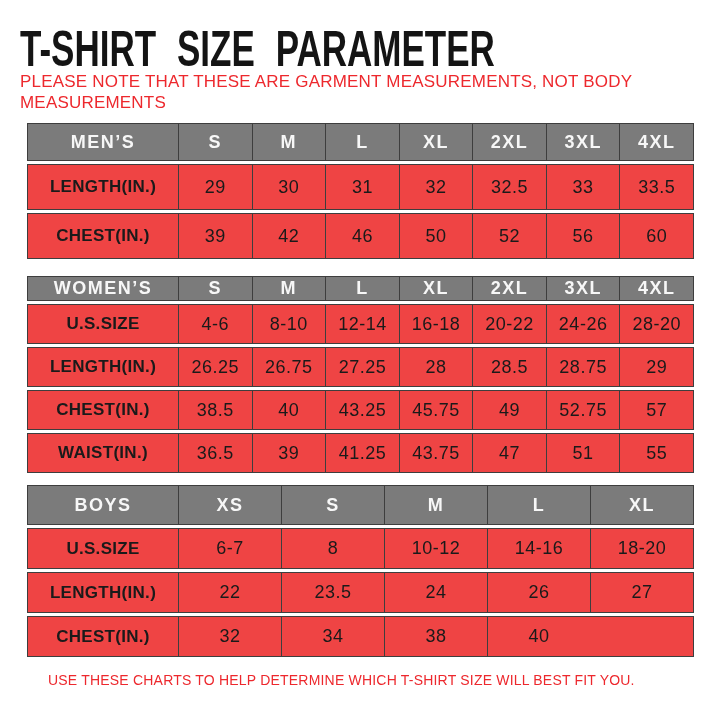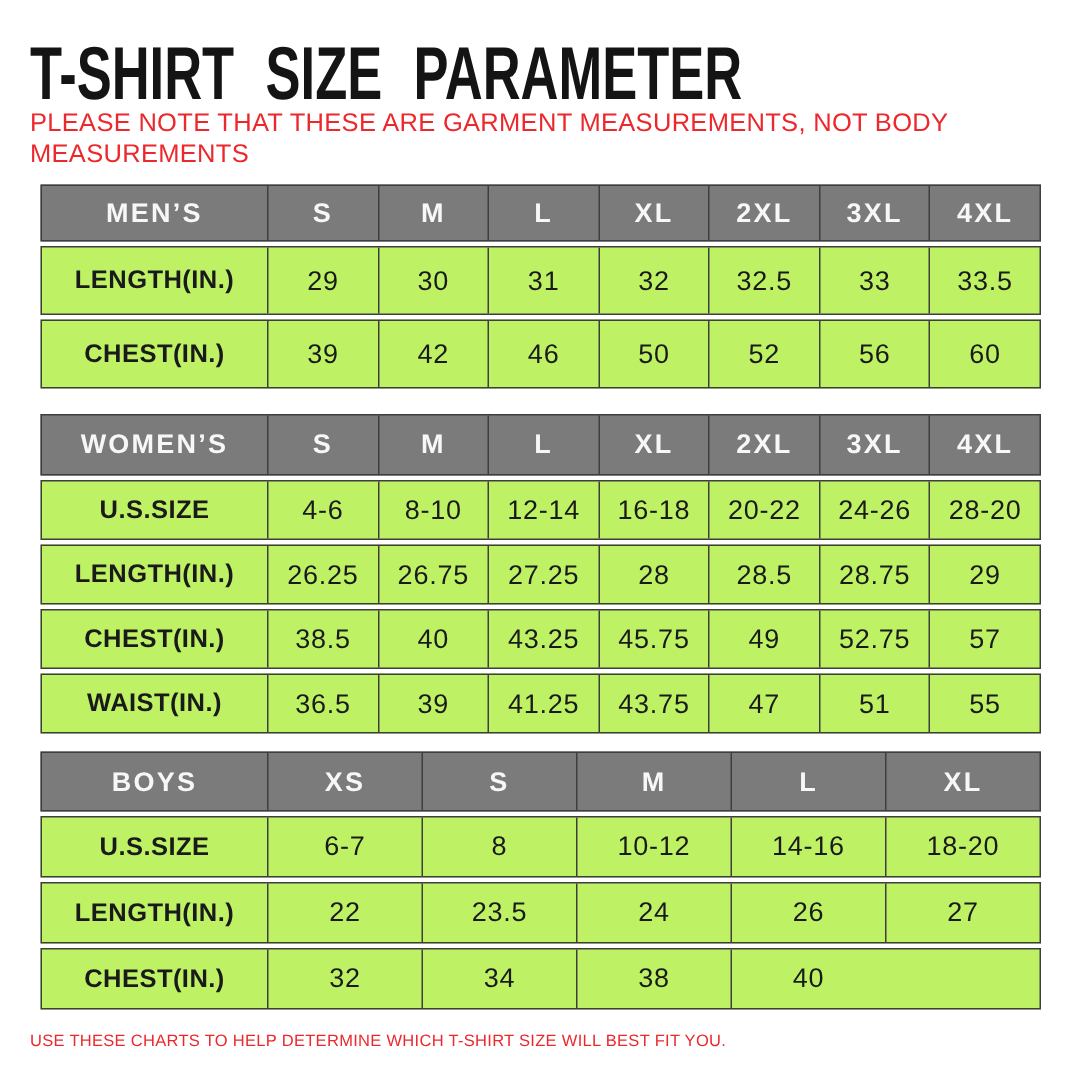--- a/index.html
+++ b/index.html
@@ -39,21 +39,21 @@
   .tbl { margin-left: 7px; margin-right: 2px; }
   .t-men   { margin-top: 10px; }
   .t-women { margin-top: 17px; }
   .t-boys  { margin-top: 12px; }
 
   .row {
     display: grid;
     border: 1px solid var(--border, #3e3e3e);
     margin-bottom: 3px;
     text-align: center;
-    background: #bef264;
+    background: #ef4444;
   }
   .g8 { grid-template-columns: 150px repeat(7, 1fr); }
   .g6 { grid-template-columns: 150px repeat(5, 1fr); }
 
   .cell {
     display: flex;
     align-items: center;
     justify-content: center;
     border-left: 1px solid var(--border, #3e3e3e);
     height: 100%;
@@ -73,32 +73,33 @@
     letter-spacing: 0.5px;
   }
   .dr .cell:first-child {
     font-weight: bold;
     font-size: 17px;
     letter-spacing: 0.3px;
   }
 
   .t-men   .hr { height: 38px; }
   .t-men   .dr { height: 46px; }
-  .t-women .hr { height: 41px; }
+  .t-women .hr { height: 25px; }
   .t-women .dr { height: 40px; }
   .t-boys  .hr { height: 40px; }
   .t-boys  .dr { height: 41px; }
 
   
   .footer {
     margin-top: 15px;
     color: var(--red, #ed282d);
-    font-size: 11px;
+    font-size: 14px;
     letter-spacing: 0.2px;
     white-space: nowrap;
+    margin-left: 28px;
   }
 </style>
 </head>
 <body>
 
 <div class="page">
 
   <h1 class="title">T-SHIRT SIZE PARAMETER</h1>
 
   <div class="note">

